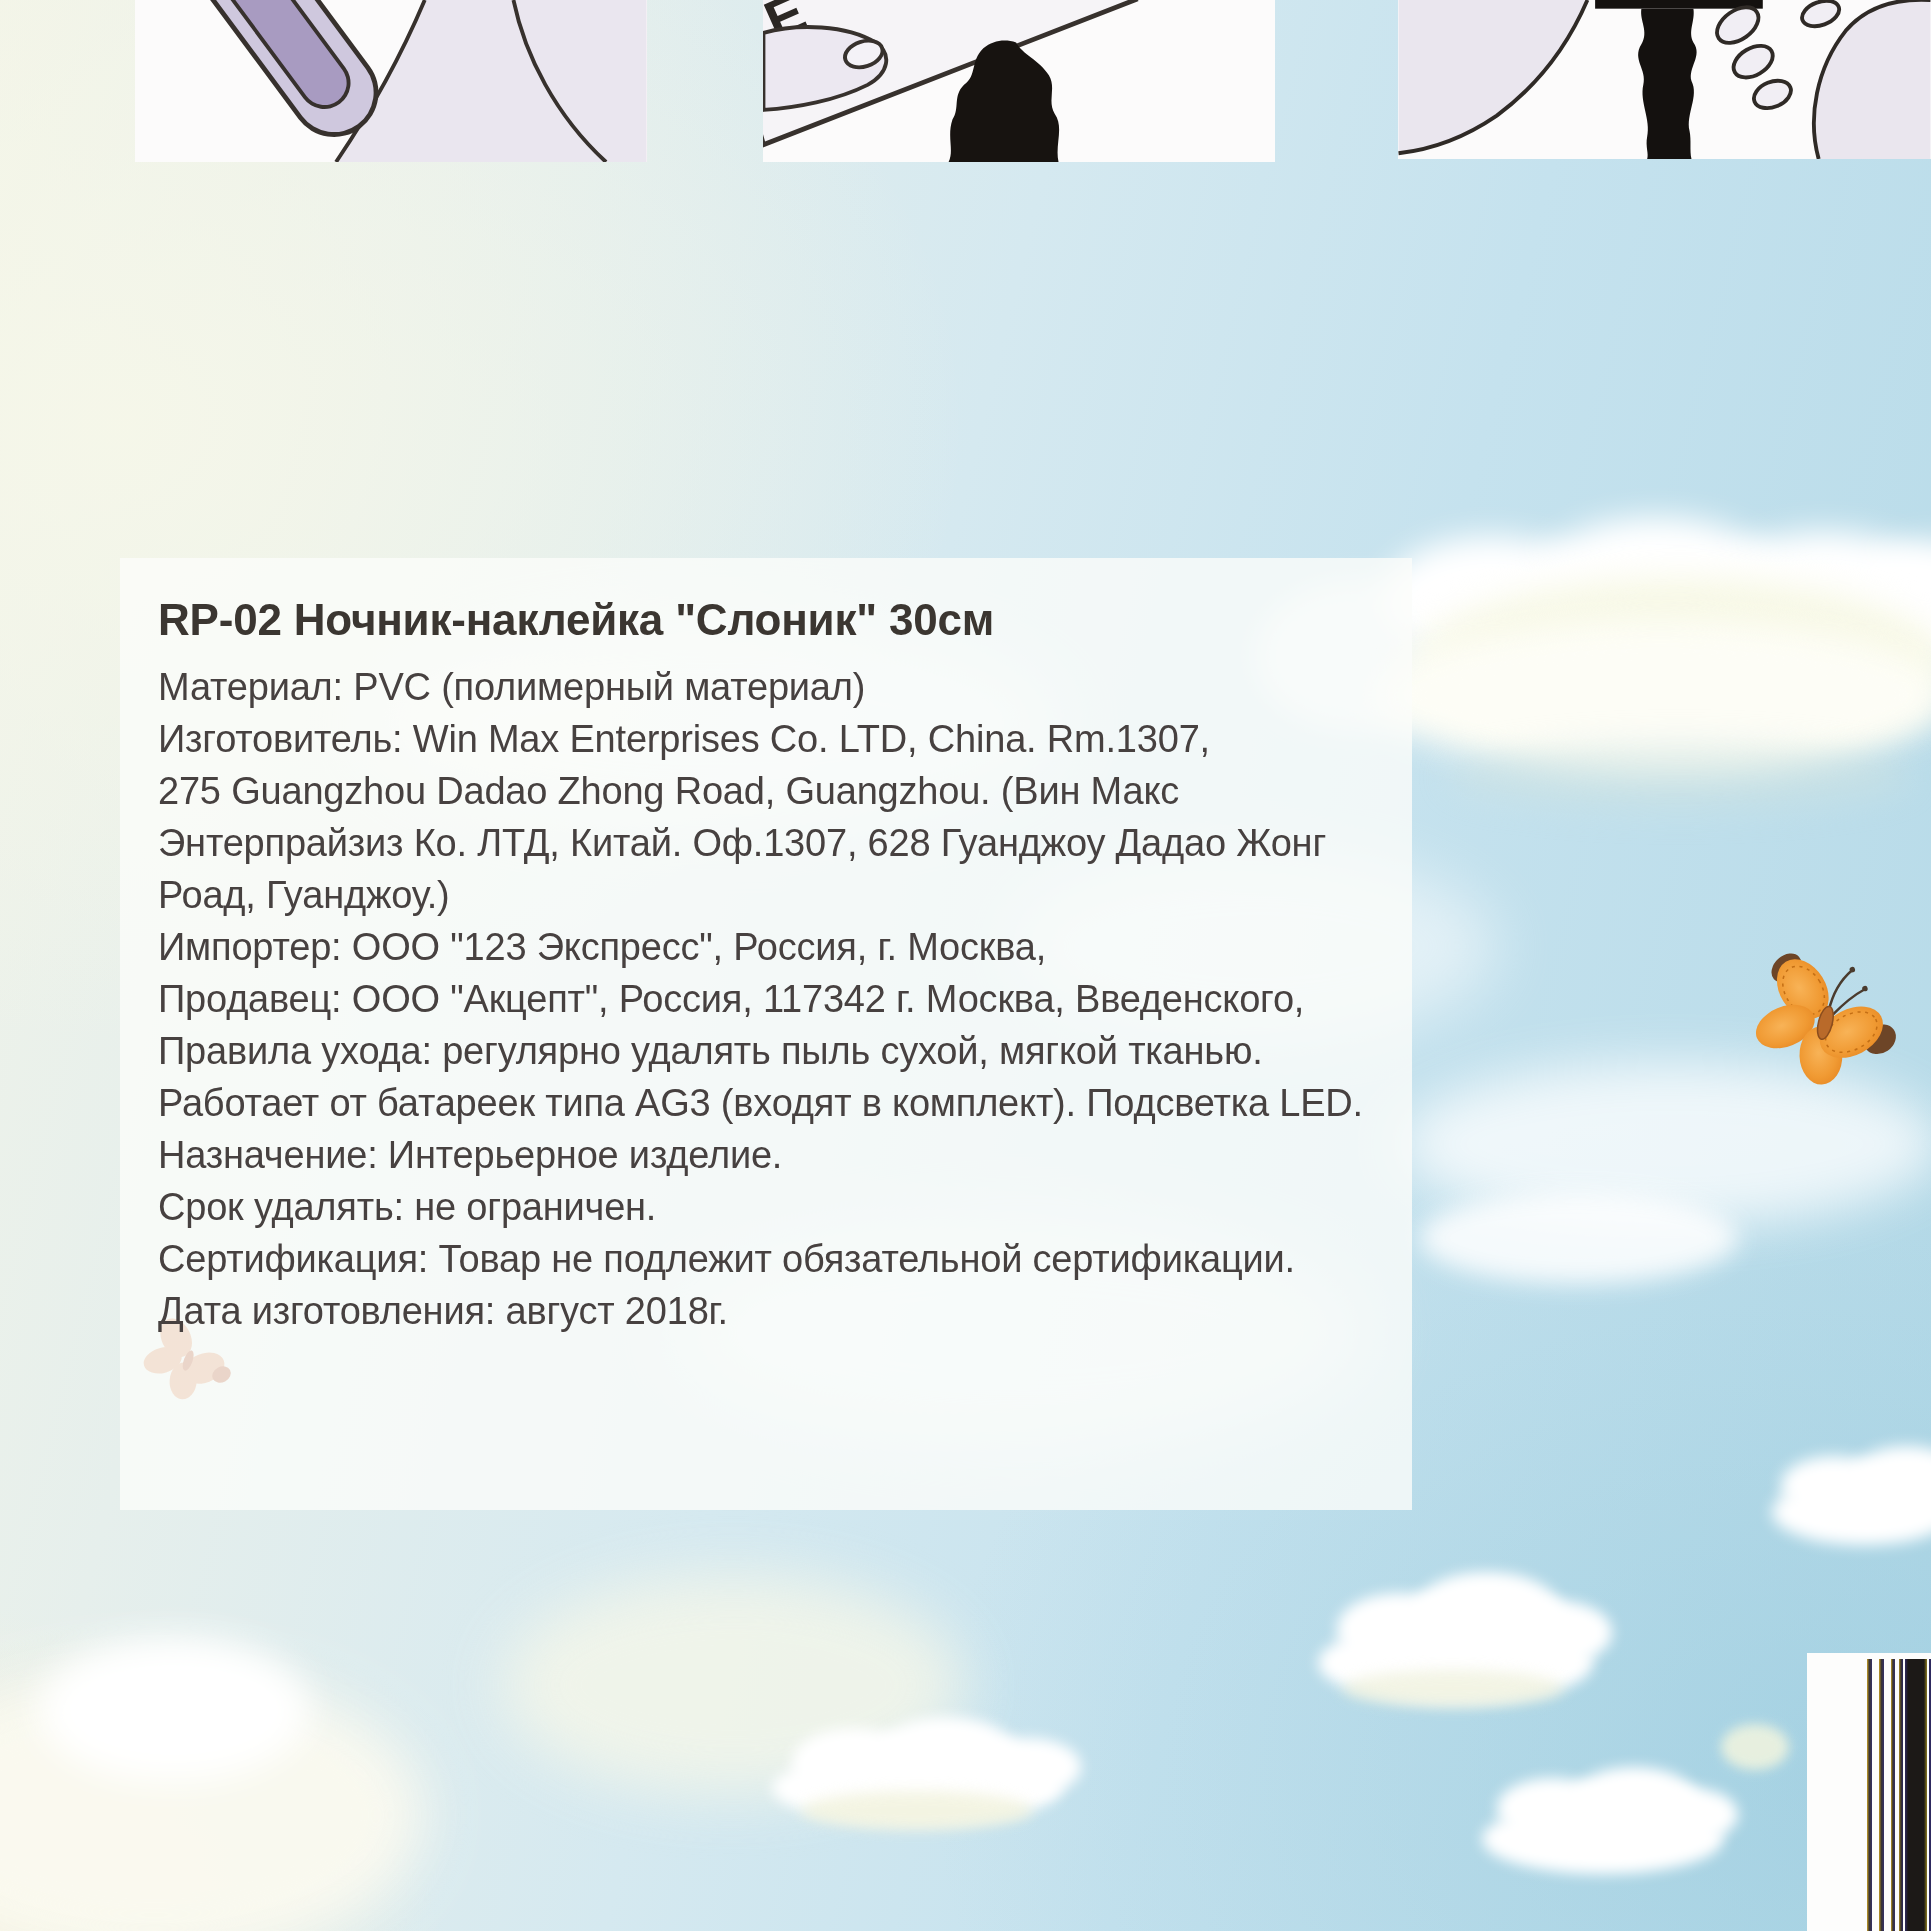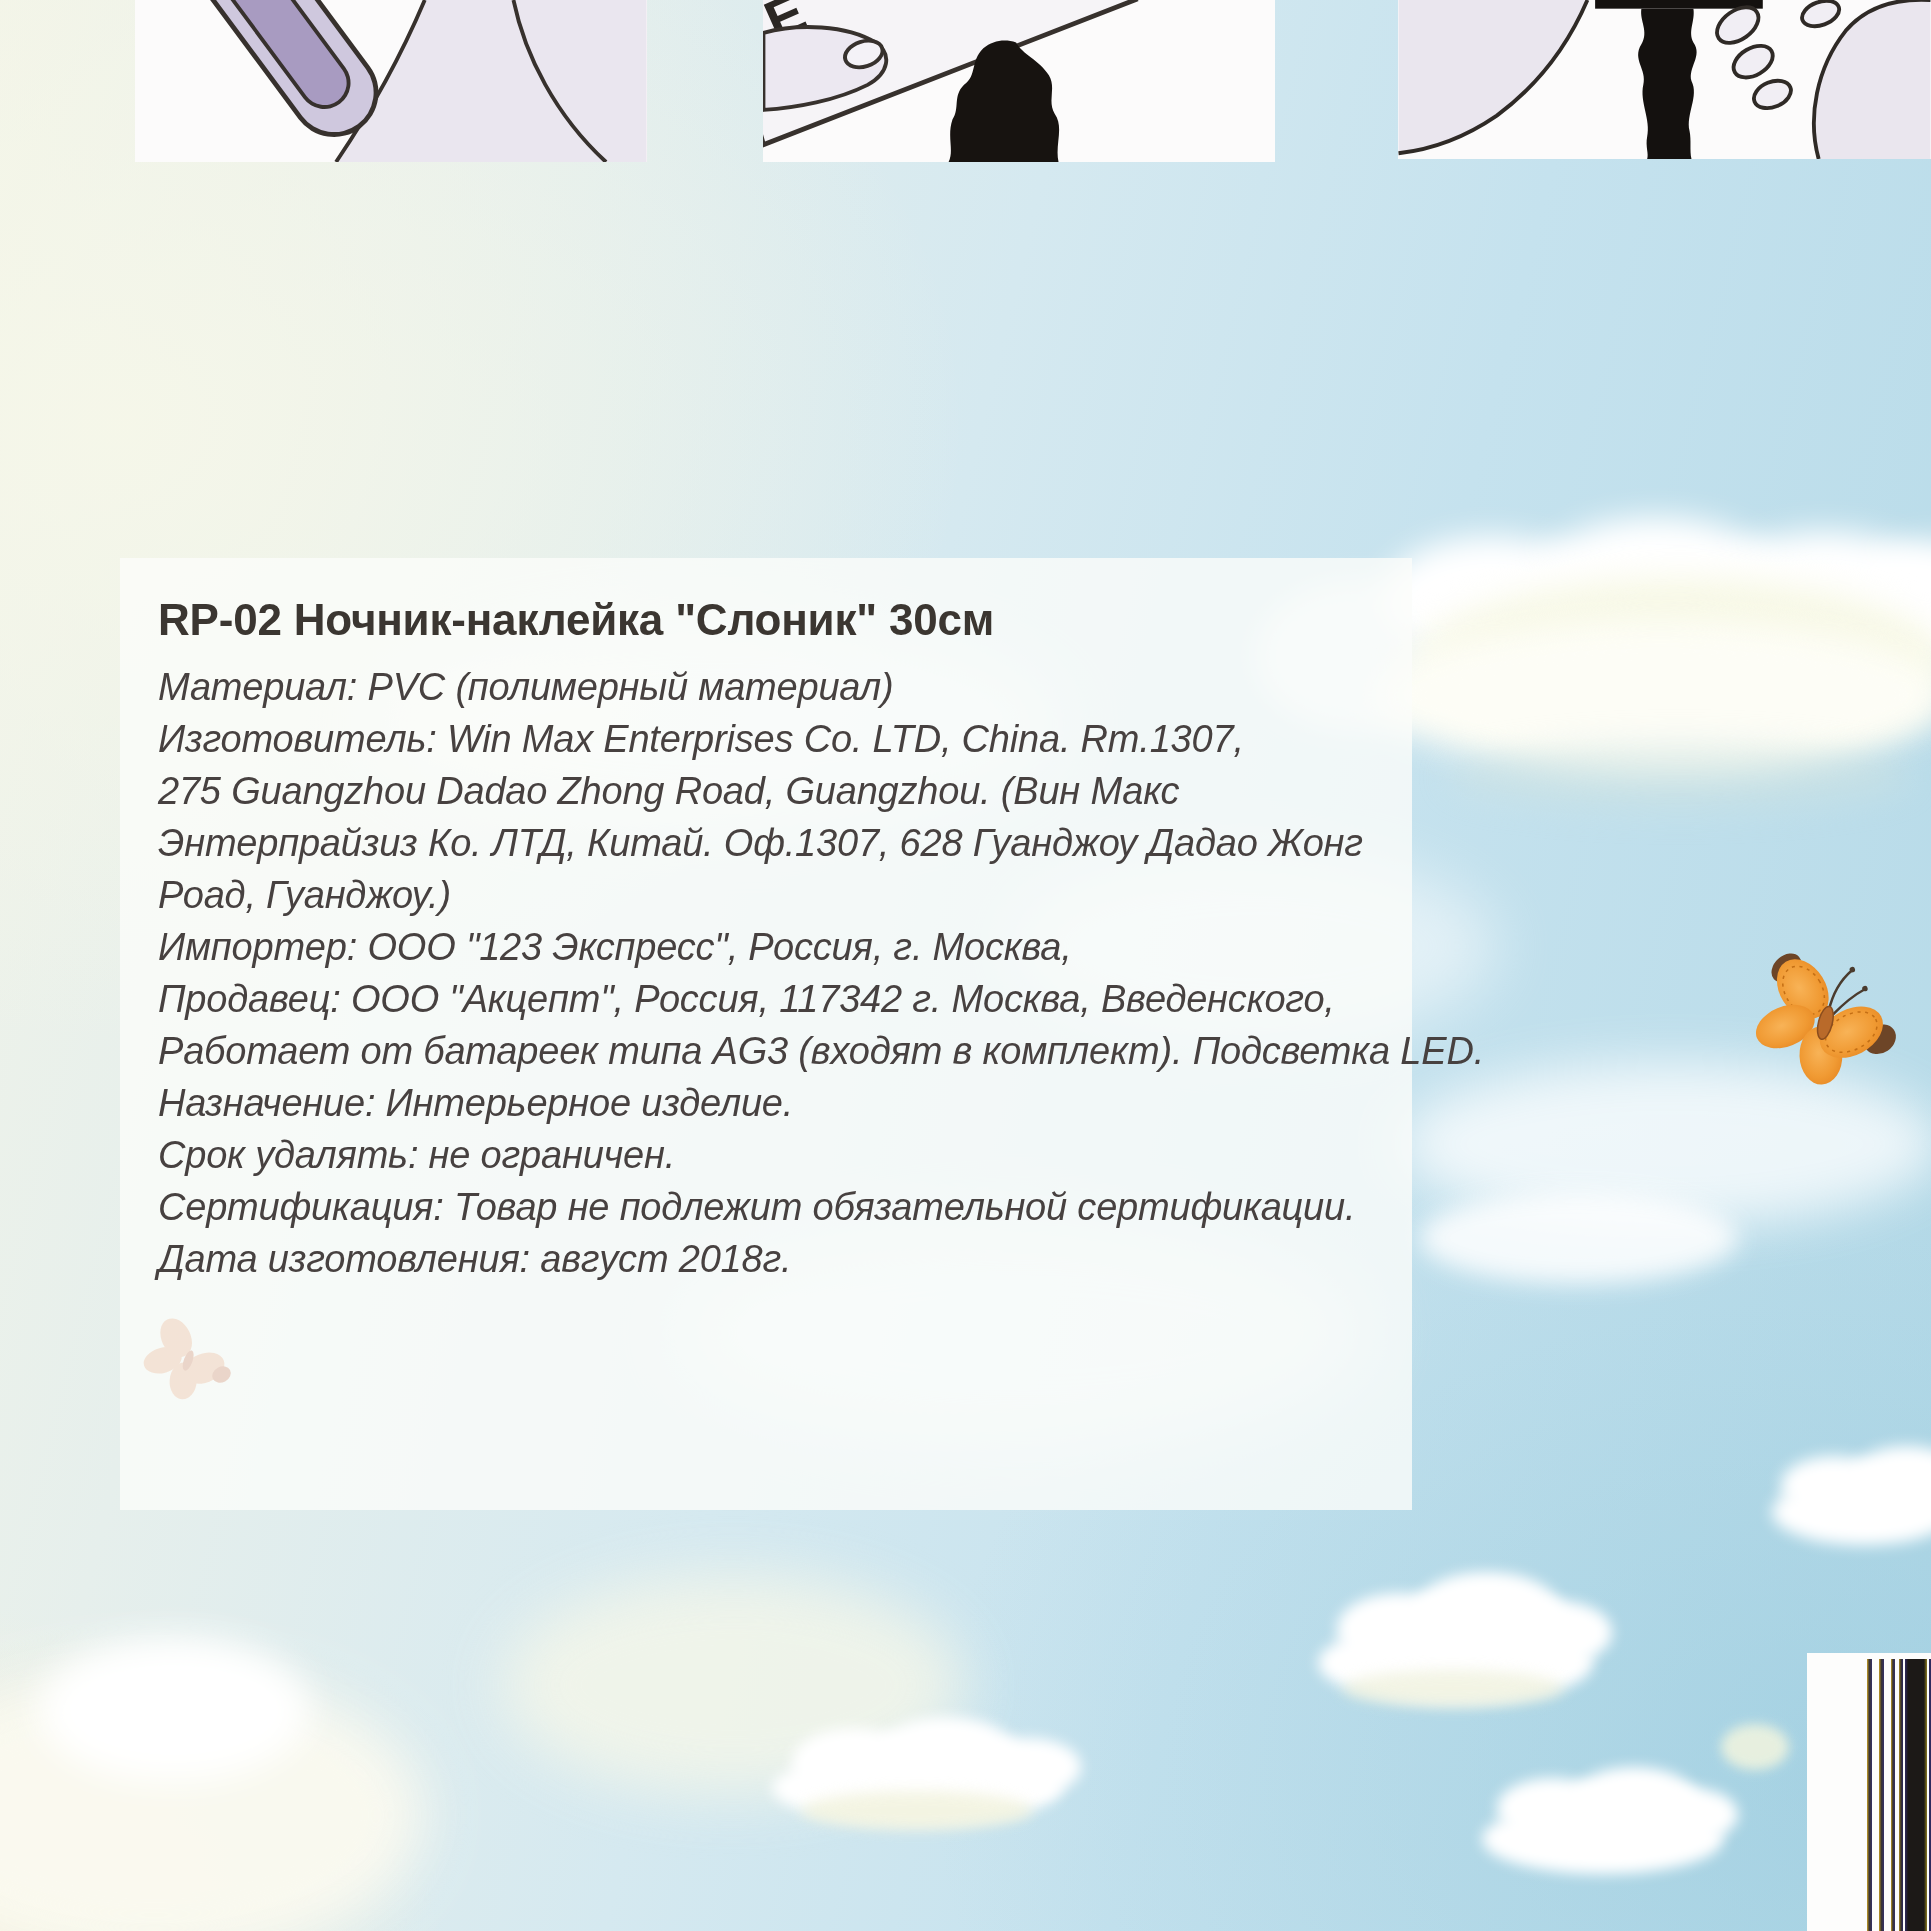--- a/index.html
+++ b/index.html
@@ -26,21 +26,21 @@
   .label-panel{
     position:absolute;left:120px;top:558px;width:1292px;height:952px;
     background:rgba(251,252,250,0.80);z-index:2;
     box-sizing:border-box;padding:35px 0 0 38px;
   }
   .product-title{
     margin:0 0 13.5px 0;font-size:44px;line-height:54px;font-weight:700;
     color:#3b3631;letter-spacing:-0.2px;white-space:nowrap;
   }
   .label-line{
-    font-size:38px;line-height:52px;color:#474140;letter-spacing:-0.2px;white-space:nowrap;font-style:italic;
+    font-size:38px;line-height:52px;color:#474140;letter-spacing:-0.2px;white-space:nowrap;
   }
   .watermark{position:absolute;left:17.4px;top:753px;opacity:0.38;z-index:0;}
   .label-panel .text-block{position:relative;z-index:1;}
   
   .butterfly{position:absolute;left:1750px;top:944px;width:153px;height:154px;z-index:3;}
   
   .barcode{
     position:absolute;left:1807px;top:1653px;width:124px;height:278px;
     background:#fdfdfc;z-index:3;
   }
@@ -156,20 +156,21 @@
     <div class="text-block">
       <h1 class="product-title">RP-02 Ночник-наклейка "Слоник" 30см</h1>
       <div class="lines">
           <div class="label-line">Материал: PVC (полимерный материал)</div>
           <div class="label-line">Изготовитель: Win Max Enterprises Co. LTD, China. Rm.1307,</div>
           <div class="label-line">275 Guangzhou Dadao Zhong Road, Guangzhou. (Вин Макс</div>
           <div class="label-line">Энтерпрайзиз Ко. ЛТД, Китай. Оф.1307, 628 Гуанджоу Дадао Жонг</div>
           <div class="label-line">Роад, Гуанджоу.)</div>
           <div class="label-line">Импортер: ООО "123 Экспресс", Россия, г. Москва,</div>
           <div class="label-line">Продавец: ООО "Акцепт", Россия, 117342 г. Москва, Введенского,</div>
+          <div class="label-line">Правила ухода: регулярно удалять пыль сухой, мягкой тканью.</div>
           <div class="label-line">Работает от батареек типа AG3 (входят в комплект). Подсветка LED.</div>
           <div class="label-line">Назначение: Интерьерное изделие.</div>
           <div class="label-line">Срок удалять: не ограничен.</div>
           <div class="label-line">Сертификация: Товар не подлежит обязательной сертификации.</div>
           <div class="label-line">Дата изготовления: август 2018г.</div>
         </div>
     </div>
   </div>
 
   <svg class="butterfly" viewBox="0 0 100 100">

